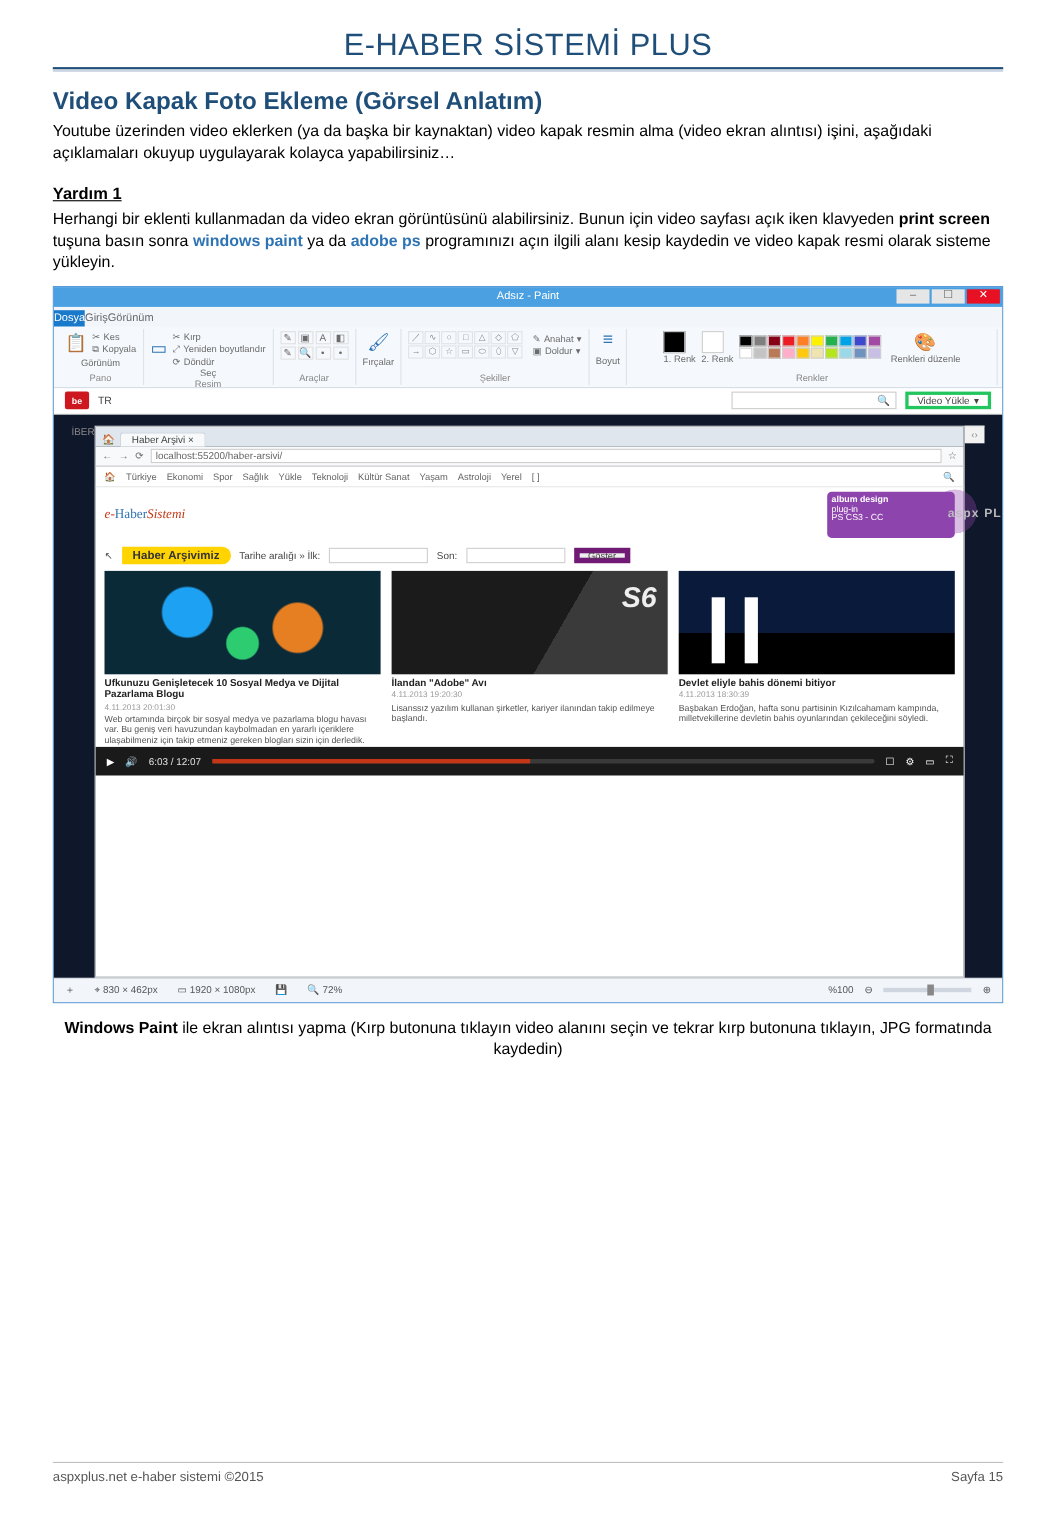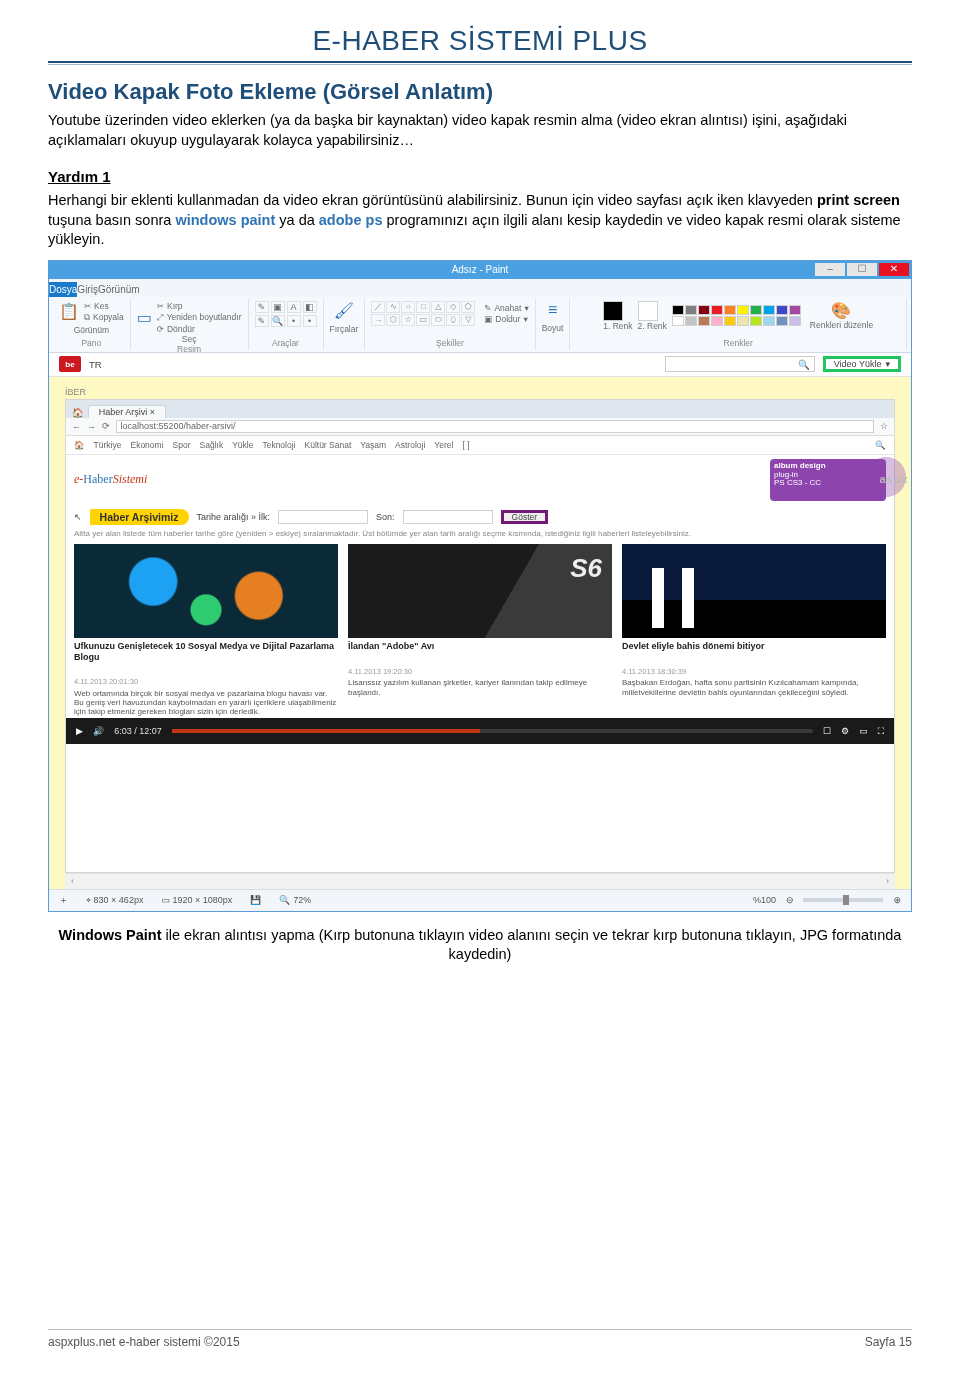--- a/index.html
+++ b/index.html
@@ -154,23 +154,23 @@
   }
   .vid-btn {
     border: 3px solid #22c55e;
     height: 16px;
     padding: 0 8px;
     font-size: 9px;
     display: flex; align-items: center; gap: 4px;
   }
   .canvas-area {
     flex: 1;
-    background: #fef9c3;
-    display: flex;
-    flex-direction: column;
+    background: #0f172a;
+    display: flex;
+    flex-direction: row;
     overflow: hidden;
     padding: 10px 16px 0 16px;
   }
   .browser-frame {
     border: 1px solid #d5d5d5;
     flex: 1;
     display: flex;
     flex-direction: column;
     min-height: 0;
   }
@@ -261,21 +261,21 @@
     border-radius: 0 20px 20px 0;
     font-weight: 700;
     font-size: 10.5px;
   }
   .fld {
     border: 1px solid #cfcfcf;
     height: 14px; width: 90px;
     background: #fff;
   }
   .btn-go {
-    border: 3px solid #701a75; background: #eee;
+    border: 5px solid #701a75; background: #eee;
     padding: 0 8px; height: 14px; font-size: 8.5px;
     display:flex; align-items:center;
   }
   .hint {
     font-size: 8px; color: #888; padding: 0 8px 4px 8px;
     line-height: 1.2;
   }
   .cards {
     display: flex; gap: 10px; padding: 2px 8px;
   }
@@ -312,21 +312,21 @@
     background:
       linear-gradient(180deg,#0a1a3a 0 60%, #000 60% 100%);
     position:relative;
   }
   .thumb.t3::before,.thumb.t3::after{
     content:""; position:absolute; background:#fff;
     width:12px; height:60px; bottom:10px;
   }
   .thumb.t3::before{ left:30px; }
   .thumb.t3::after{ left:60px; }
-  .card h4 { font-size: 9px; color:#222; font-weight:700; margin-bottom:16px; }
+  .card h4 { font-size: 9px; color:#222; font-weight:700; margin-bottom:2px; }
   .meta { color:#999; font-size:7.5px; margin-bottom:2px; }
   .videoctrl {
     background: #1a1a1a;
     height: 26px;
     display: flex; align-items: center; gap: 10px;
     padding: 0 10px;
     color: #e0e0e0;
     font-size: 9px;
   }
   .vc-btn { color:#fff; }
@@ -598,21 +598,20 @@
         </div>
         <div class="filter-row">
           <span class="ico">↖</span>
           <span class="pill">Haber Arşivimiz</span>
           <span>Tarihe aralığı » İlk:</span>
           <div class="fld"></div>
           <span>Son:</span>
           <div class="fld"></div>
           <div class="btn-go">Göster</div>
         </div>
-        <div class="hint">Altta yer alan listede tüm haberler tarihe göre (yeniden &gt; eskiye) sıralanmaktadır. Üst bölümde yer alan tarih aralığı seçme kısmında, istediğiniz ilgili haberleri listeleyebilirsiniz.</div>
         <div class="cards" id="cards">
             <div class="card">
               <div class="thumb t1"></div>
               <h4>Ufkunuzu Genişletecek 10 Sosyal Medya ve Dijital Pazarlama Blogu</h4>
               <div class="meta">4.11.2013 20:01:30</div>
               <div>Web ortamında birçok bir sosyal medya ve pazarlama blogu havası var. Bu geniş veri havuzundan kaybolmadan en yararlı içeriklere ulaşabilmeniz için takip etmeniz gereken blogları sizin için derledik.</div>
             </div>
             <div class="card">
               <div class="thumb t2"></div>
               <h4>İlandan "Adobe" Avı</h4>

